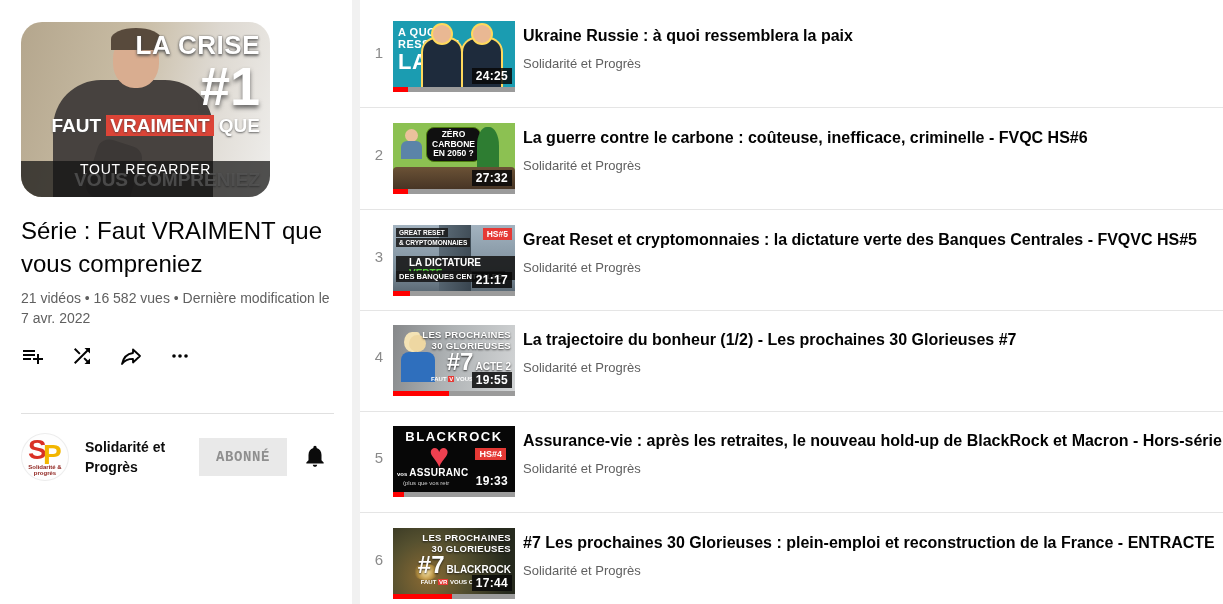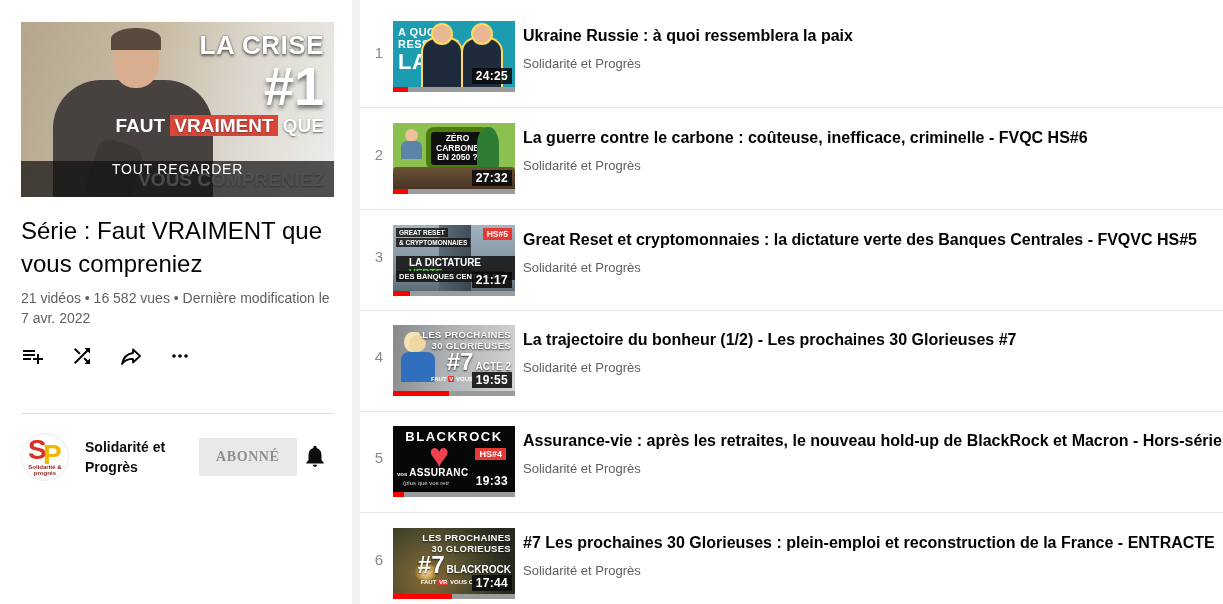--- a/index.html
+++ b/index.html
@@ -3,22 +3,22 @@
 <meta charset="utf-8">
 <style>
   * { margin:0; padding:0; box-sizing:border-box; }
   html,body { width:1223px; height:604px; background:#fff; font-family:"Liberation Sans", sans-serif; overflow:hidden; }
   .page { position:relative; width:1223px; height:604px; background:#fff; }
 
   
   .left-panel { position:absolute; left:0; top:0; width:352px; height:604px; background:#fff; }
   .v-strip { position:absolute; left:352px; top:0; width:8px; height:604px; background:#f1f1f1; }
 
-  .pl-thumb { position:absolute; left:21px; top:22px; width:313px; height:175px; overflow:hidden; cursor:pointer;
-    background:linear-gradient(105deg,#b4a68d 0%,#c8bca4 40%,#ddd8d0 68%,#efeeec 100%); }
+  .pl-thumb { position:absolute; left:21px; top:22px; width:249px; height:175px; overflow:hidden; cursor:pointer;
+    background:linear-gradient(105deg,#b4a68d 0%,#c8bca4 40%,#ddd8d0 68%,#efeeec 100%);border-radius:21px; }
   .ph-person { position:absolute; left:32px; top:58px; width:160px; height:120px; background:#47423f; border-radius:48px 48px 0 0; }
   .ph-arm { position:absolute; left:70px; top:120px; width:46px; height:60px; background:#3c3836; border-radius:12px; transform:rotate(18deg); }
   .ph-head { position:absolute; left:92px; top:12px; width:46px; height:54px; background:#d9ad90; border-radius:46%; }
   .ph-hair { position:absolute; left:90px; top:6px; width:50px; height:22px; background:#584a3c; border-radius:50% 50% 0 0; }
   .ph-text { position:absolute; right:10px; top:8px; text-align:right; z-index:1; }
   .ph-line { font-size:26px; line-height:30px; font-weight:800; color:#fff; letter-spacing:.5px;
     text-shadow:0 2px 3px rgba(70,70,70,.8), 0 0 2px rgba(90,90,90,.9); }
   .ph-num { font-size:54px; line-height:52px; font-weight:800; color:#fff; text-shadow:0 3px 4px rgba(70,70,70,.8); }
   .ph-line4 { font-size:19px; line-height:24px; font-weight:800; color:#fff; text-shadow:0 1px 2px rgba(70,70,70,.8); margin-top:2px; }
   .ph-hl { background:#dc4437; padding:0 4px; }
@@ -37,21 +37,21 @@
   .pl-divider { position:absolute; left:21px; top:413px; width:313px; border-top:1px solid #e0e0e0; }
 
   .channel-row { position:absolute; left:21px; top:433px; width:313px; height:50px; }
   .avatar { position:absolute; left:0; top:0; width:48px; height:48px; border-radius:50%; background:#fefefe;
     box-shadow:0 0 0 1px #ededed inset; cursor:pointer; overflow:hidden; }
   .av-s { position:absolute; left:7px; top:1px; font-size:28px; font-weight:800; color:#d93025; }
   .av-p { position:absolute; left:22px; top:6px; font-size:28px; font-weight:800; color:#f2b600; }
   .av-cap { position:absolute; left:0; bottom:5px; width:100%; text-align:center; font-size:6px; font-weight:700; color:#8c1d18; }
   .ch-name { position:absolute; left:64px; top:4px; width:100px; font-size:14px; line-height:20px; font-weight:700; color:#0d0d0d; cursor:pointer; }
   .subscribed-btn { position:absolute; left:178px; top:5px; background:#e9e9e9; border:none; color:#8f8f8f;
-    font-family:Liberation Serif, serif; font-size:14px; font-weight:700; letter-spacing:.6px; padding:11px 17px; cursor:pointer; }
+    font-family:Liberation Mono, monospace; font-size:14px; font-weight:700; letter-spacing:.6px; padding:11px 17px; cursor:pointer; }
   .bell-btn { position:absolute; left:281px; top:10px; width:26px; height:26px; cursor:pointer; }
   .bell-btn svg { width:26px; height:26px; fill:#0b0b0b; }
 
   
   .video-list { position:absolute; left:360px; top:0; width:863px; height:604px; background:#fff; }
   .sep { position:absolute; left:0; width:863px; border-top:1px solid #e5e5e5; }
 
   .video-row { position:absolute; left:0; width:863px; height:80px; cursor:pointer; }
   .idx { position:absolute; left:8px; top:23px; width:22px; text-align:center; font-size:15px; color:#8a8a8a; }
   .thumb { position:absolute; left:33px; top:0; width:122px; height:71px; overflow:hidden; background:#222; }
@@ -67,21 +67,21 @@
   
   .t1 .timg { background:#1b9cb1; }
   .t1 .fig { position:absolute; bottom:0; width:38px; height:48px; background:#1e2b3c; border-radius:13px 13px 0 0; box-shadow:0 0 0 2px #ffd95c; }
   .t1 .fig .head { position:absolute; left:10px; top:-14px; width:18px; height:18px; border-radius:50%; background:#e9b893; box-shadow:0 0 0 2px #ffd95c; }
   .t1 .txt { position:absolute; left:5px; top:5px; color:#fff; font-weight:800; }
   .t1 .l1, .t1 .l2 { font-size:11px; line-height:12px; letter-spacing:.5px; }
   .t1 .l3 { font-size:22px; line-height:24px; letter-spacing:.5px; }
 
   
   .t2 .timg { background:#8cc152; }
-  .t2 .bubble { position:absolute; left:33px; top:4px; background:#101010; border:5px solid #4d7c0f; border-radius:8px;
+  .t2 .bubble { position:absolute; left:33px; top:4px; background:#101010; border:1px solid #4d7c0f; border-radius:8px;
     color:#fff; font-size:8.5px; line-height:9.5px; font-weight:800; text-align:center; padding:2px 5px; }
   .t2 .guy-head { position:absolute; left:12px; top:6px; width:13px; height:13px; border-radius:50%; background:#ecc19c; }
   .t2 .guy-body { position:absolute; left:8px; top:18px; width:21px; height:18px; border-radius:6px 6px 0 0; background:#5b84a8; }
   .t2 .piper { position:absolute; right:16px; top:4px; width:22px; height:42px; background:#2e7d32; border-radius:45% 45% 0 0; }
   .t2 .crowd { position:absolute; left:0; bottom:0; width:122px; height:22px;
     background:linear-gradient(#6b5236,#473525); border-radius:4px 4px 0 0; }
 
   
   .t3 .timg { background:linear-gradient(#a3b3c0 0%, #7c8e9b 70%, #5d6b76 100%); }
   .t3 .tower { position:absolute; left:46px; top:0; width:32px; height:66px; background:linear-gradient(100deg,#5e6e7a,#38444e); }

